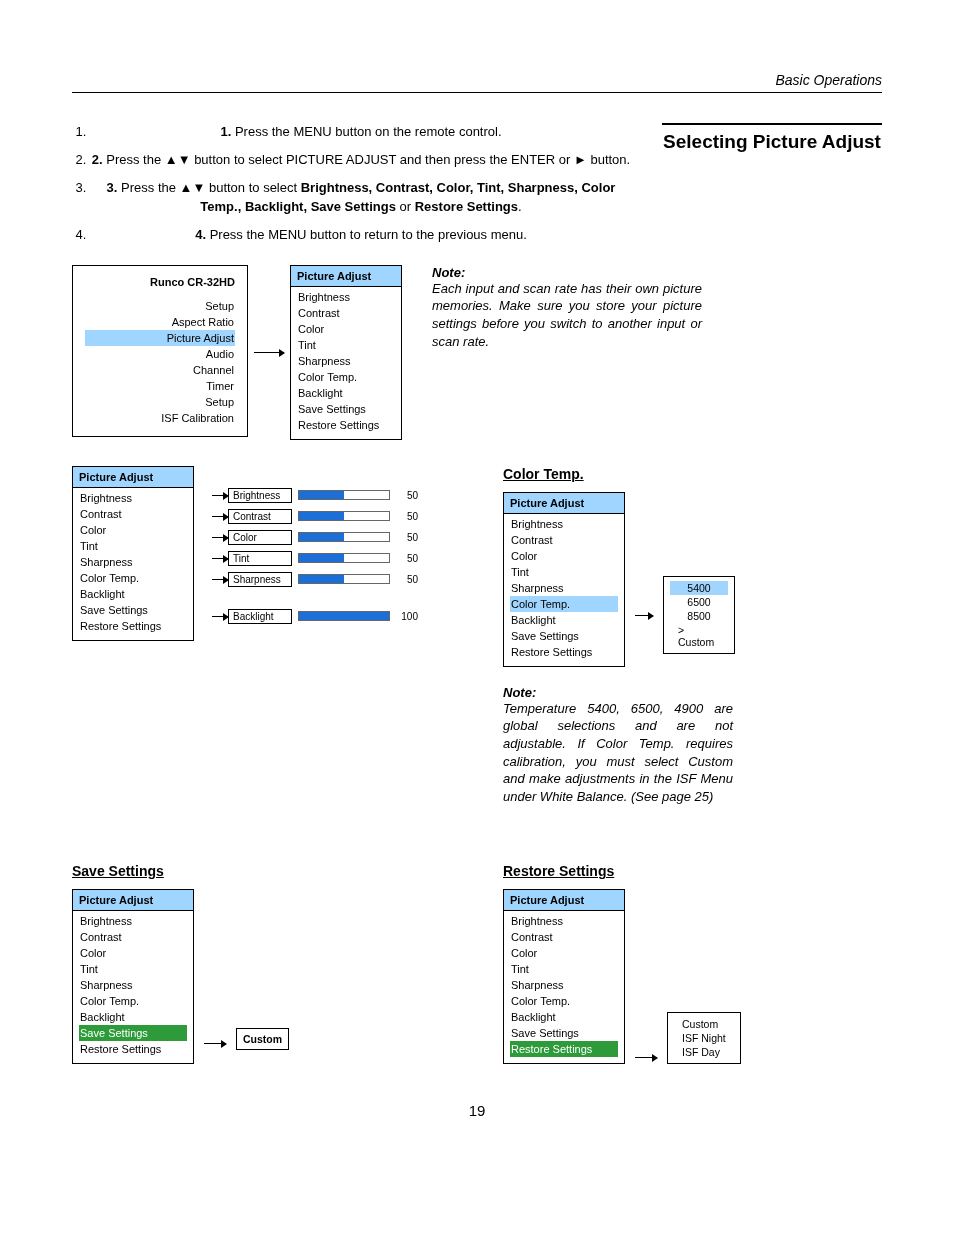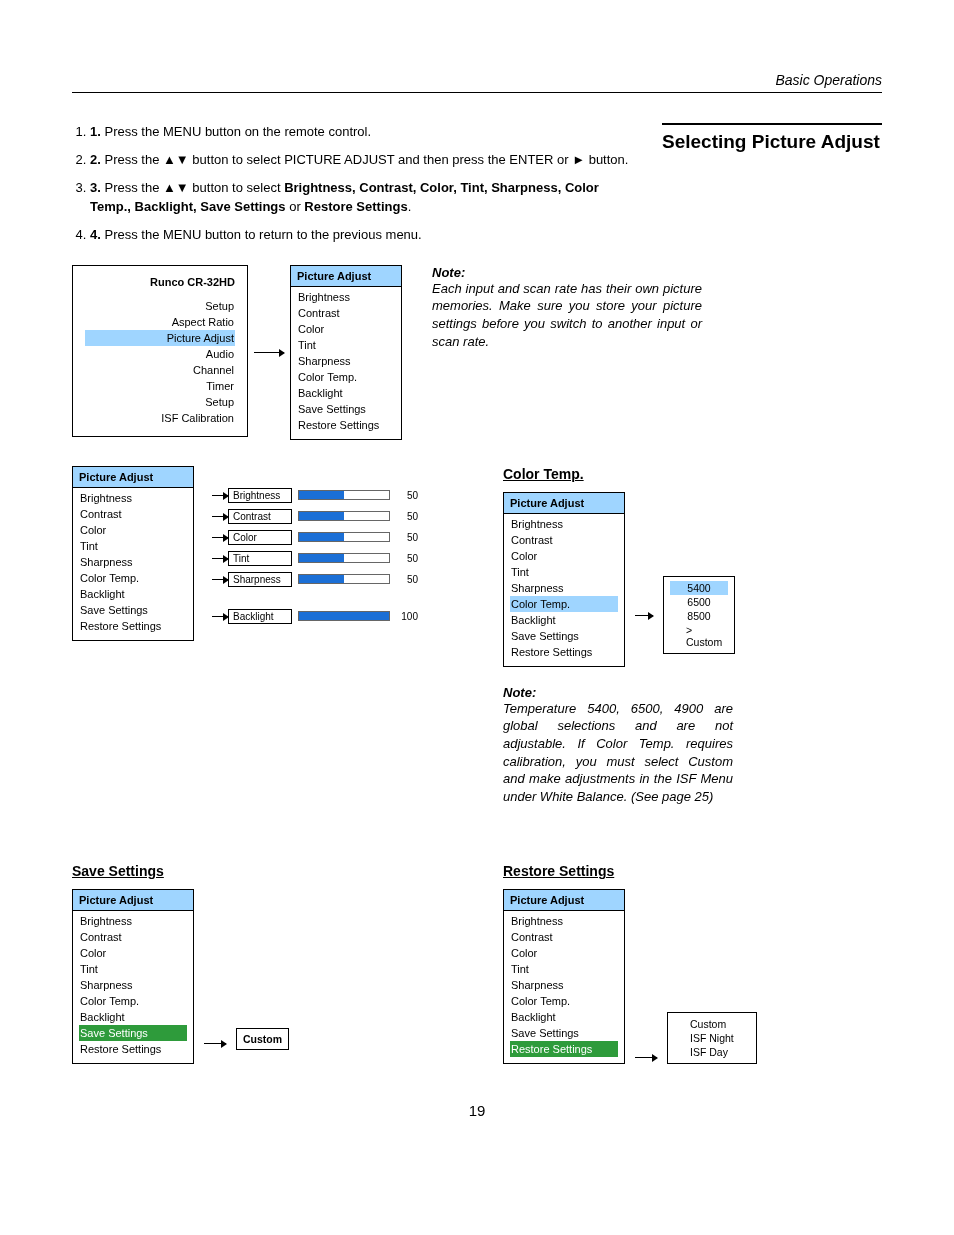--- a/index.html
+++ b/index.html
@@ -15,20 +15,21 @@
     border-bottom: 1px solid #000;
     margin-bottom: 30px;
     text-align: right;
     font-style: italic;
     padding-bottom: 4px;
     font-size: 14px;
   }
   .top-section {
     display: flex;
     gap: 30px;
+    text-align: center;
   }
   .instructions {
     flex: 1;
   }
   .side-title {
     width: 220px;
     font-weight: bold;
     font-size: 19px;
     border-top: 2px solid #000;
     padding-top: 6px;
@@ -115,21 +116,21 @@
 
   .mid-cols { display: flex; gap: 52px; margin-top: 26px; }
   .col { flex: 1; }
 
   .small-box {
     border: 1px solid #000;
     font-size: 10.5px;
     padding: 4px 6px;
     background:#fff;
   }
-  .small-box div { padding: 1px 16px; }
+  .small-box div { padding: 1px 8px; }
   .small-box .sel { background: #9fd5ff; }
 
   
   .connector {
     width: 30px;
     border-top: 1px solid #000;
     height: 0;
     align-self: center;
     position: relative;
   }

